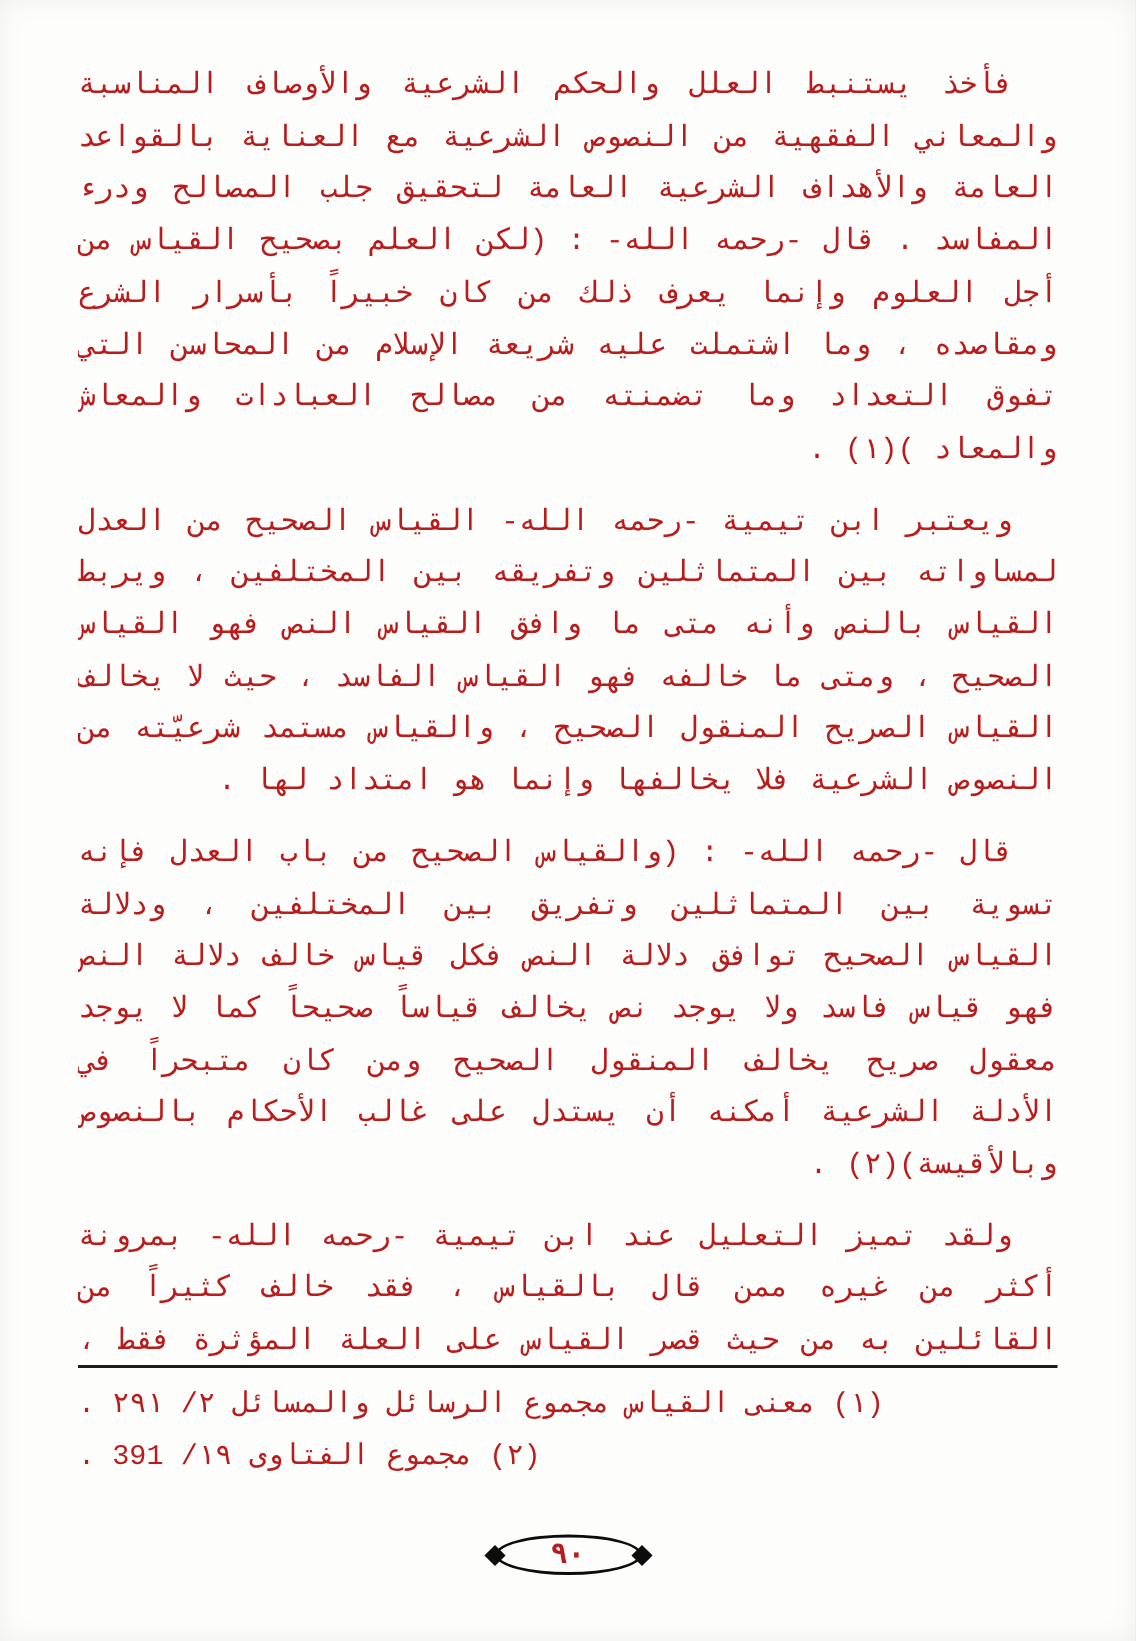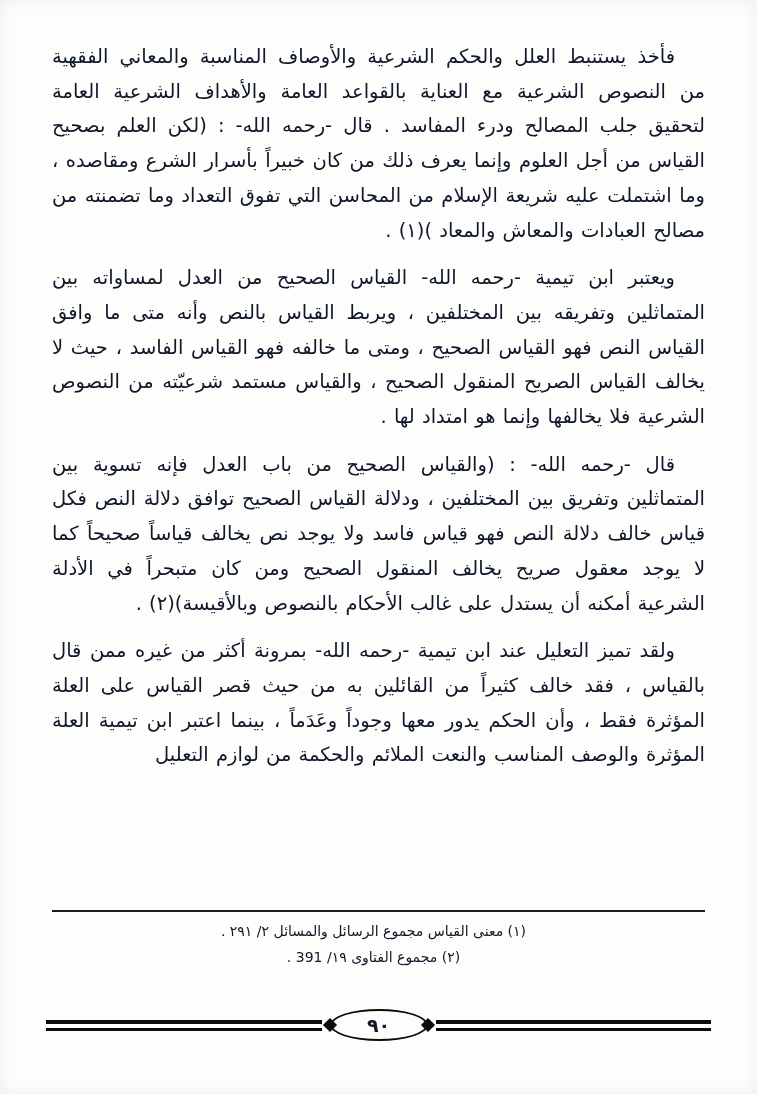--- a/index.html
+++ b/index.html
@@ -8,24 +8,25 @@
       background: #e9e8e4;
       font-family: "DejaVu Sans", sans-serif;
     }
 
     .page {
       position: relative;
       width: 757px;
       height: 1094px;
       margin: 0 auto;
       background: #fdfdfb;
-      color: #0f172a;
+      color: #b91c1c;
       padding: 40px 52px 0 52px;
       overflow: hidden;
       box-shadow: inset 0 0 18px rgba(0,0,0,0.06);
+      font-family: Liberation Mono, monospace;
     }
 
     .main-text {
       direction: rtl;
       text-align: justify;
       font-size: 19.5px;
       line-height: 1.78;
       height: 866px;
       overflow: hidden;
     }
@@ -41,35 +42,36 @@
       margin-top: 4px;
     }
 
     .footnote-sep {
       border-top: 2px solid #1c1c1c;
       width: 100%;
       margin-bottom: 7px;
     }
 
     .footnotes {
-      font-size: 14px;
+      font-size: 19px;
       line-height: 1.85;
       padding-right: 10px;
-      text-align: center;
+      text-align: left;
     }
 
     .footer-band {
       position: absolute;
       left: 46px;
       right: 46px;
       bottom: 52px;
       height: 34px;
       display: flex;
       align-items: center;
       gap: 8px;
+      flex-direction: column;
     }
 
     .rule {
       flex: 1 1 auto;
       height: 11px;
       border-top: 4px solid #0c0c0c;
       border-bottom: 3px solid #0c0c0c;
     }
 
     .page-number-ornament {

